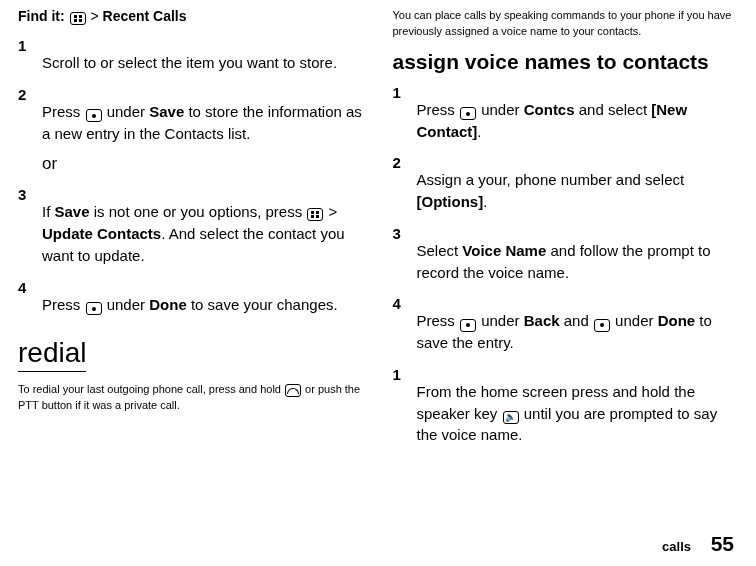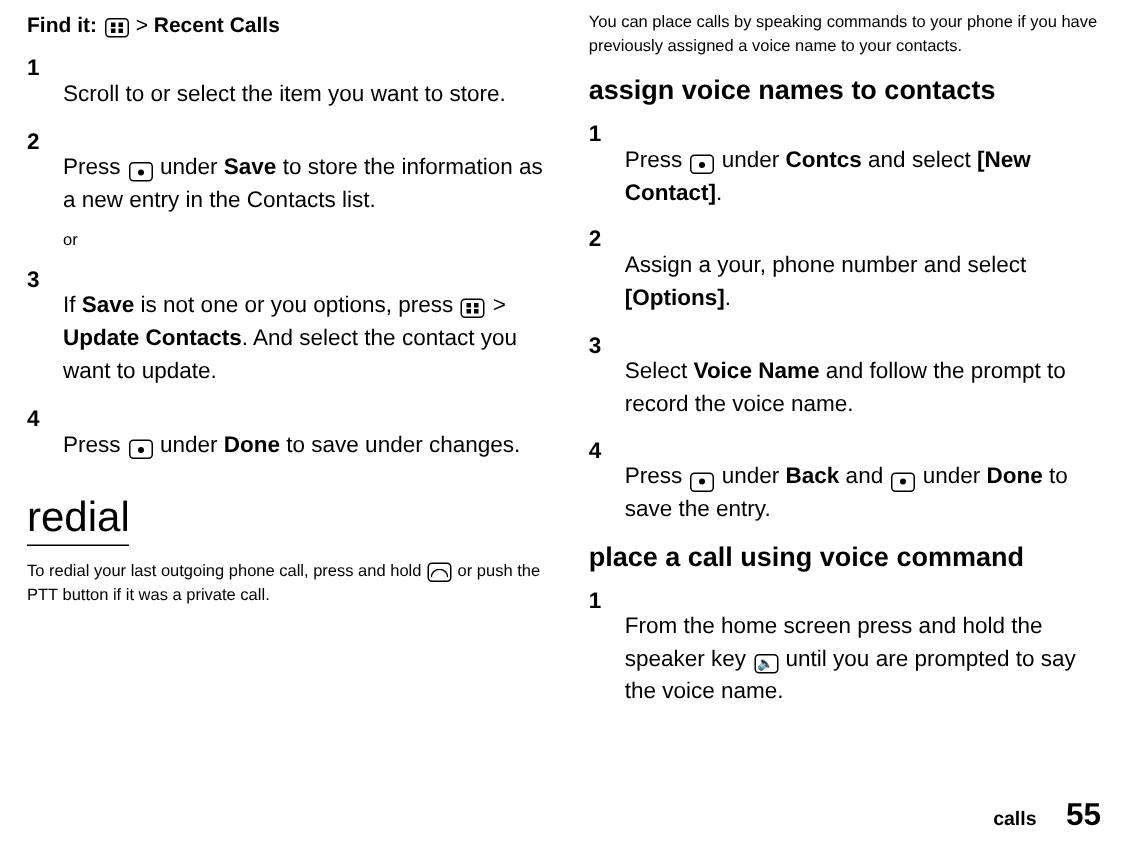--- a/index.html
+++ b/index.html
@@ -88,39 +88,39 @@
   }
   .num-item .n {
     font-weight: 700;
     min-width: 12px;
   }
   .num-item .t {
     flex: 1;
     margin-top: 17px;
   }
   .or-line {
-    font-size: 11px;
+    font-size: 17px;
     margin: 8px 0 10px 24px;
   }
   h1.section {
     font-size: 28px;
     font-weight: 400;
     border-bottom: 1.5px solid #000;
     padding-bottom: 2px;
     margin-top: 12px;
     margin-bottom: 10px;
     display: inline-block;
   }
   .para {
     font-size: 11px;
     line-height: 1.45;
     margin-bottom: 10px;
   }
   h2.sub {
-    font-size: 18px;
+    font-size: 21px;
     font-weight: 700;
     margin-top: 8px;
     margin-bottom: 8px;
   }
   .footer {
     position: absolute;
     bottom: 10px;
     right: 22px;
     font-size: 13px;
     font-weight: 700;
@@ -160,21 +160,21 @@
     <ol class="num-list">
       <li class="num-item">
         <span class="n">3</span>
         <span class="t">
           <span>If </span><span class="bold cond">Save</span><span> is not one or you options, press </span><span class="key key-menu"></span><span> &gt; </span><span class="bold cond">Update Contacts</span><span>. And select the contact you want to update.</span>
         </span>
       </li>
       <li class="num-item">
         <span class="n">4</span>
         <span class="t">
-          <span>Press </span><span class="key key-soft"></span><span> under </span><span class="bold cond">Done</span><span> to save under changes.</span>
+          <span>Press </span><span class="key key-soft"></span><span> under </span><span class="bold cond">Done</span><span> to save your changes.</span>
         </span>
       </li>
     </ol>
 
     <h1 class="section">redial</h1>
     <p class="para">
       <span>To redial your last outgoing phone call, press and hold </span><span class="key key-send"></span><span> or push the PTT button if it was a private call.</span>
     </p>
   </div>
 
@@ -202,21 +202,20 @@
         </span>
       </li>
       <li class="num-item">
         <span class="n">4</span>
         <span class="t">
           <span>Press </span><span class="key key-soft"></span><span> under </span><span class="bold cond">Back</span><span> and </span><span class="key key-soft"></span><span> under </span><span class="bold cond">Done</span><span> to save the entry.</span>
         </span>
       </li>
     </ol>
 
-    <h2 class="sub">place a call using voice command</h2>
     <ol class="num-list">
       <li class="num-item">
         <span class="n">1</span>
         <span class="t">
           <span>From the home screen press and hold the speaker key </span><span class="key key-speaker"></span><span> until you are prompted to say the voice name.</span>
         </span>
       </li>
     </ol>
   </div>
 </div>

